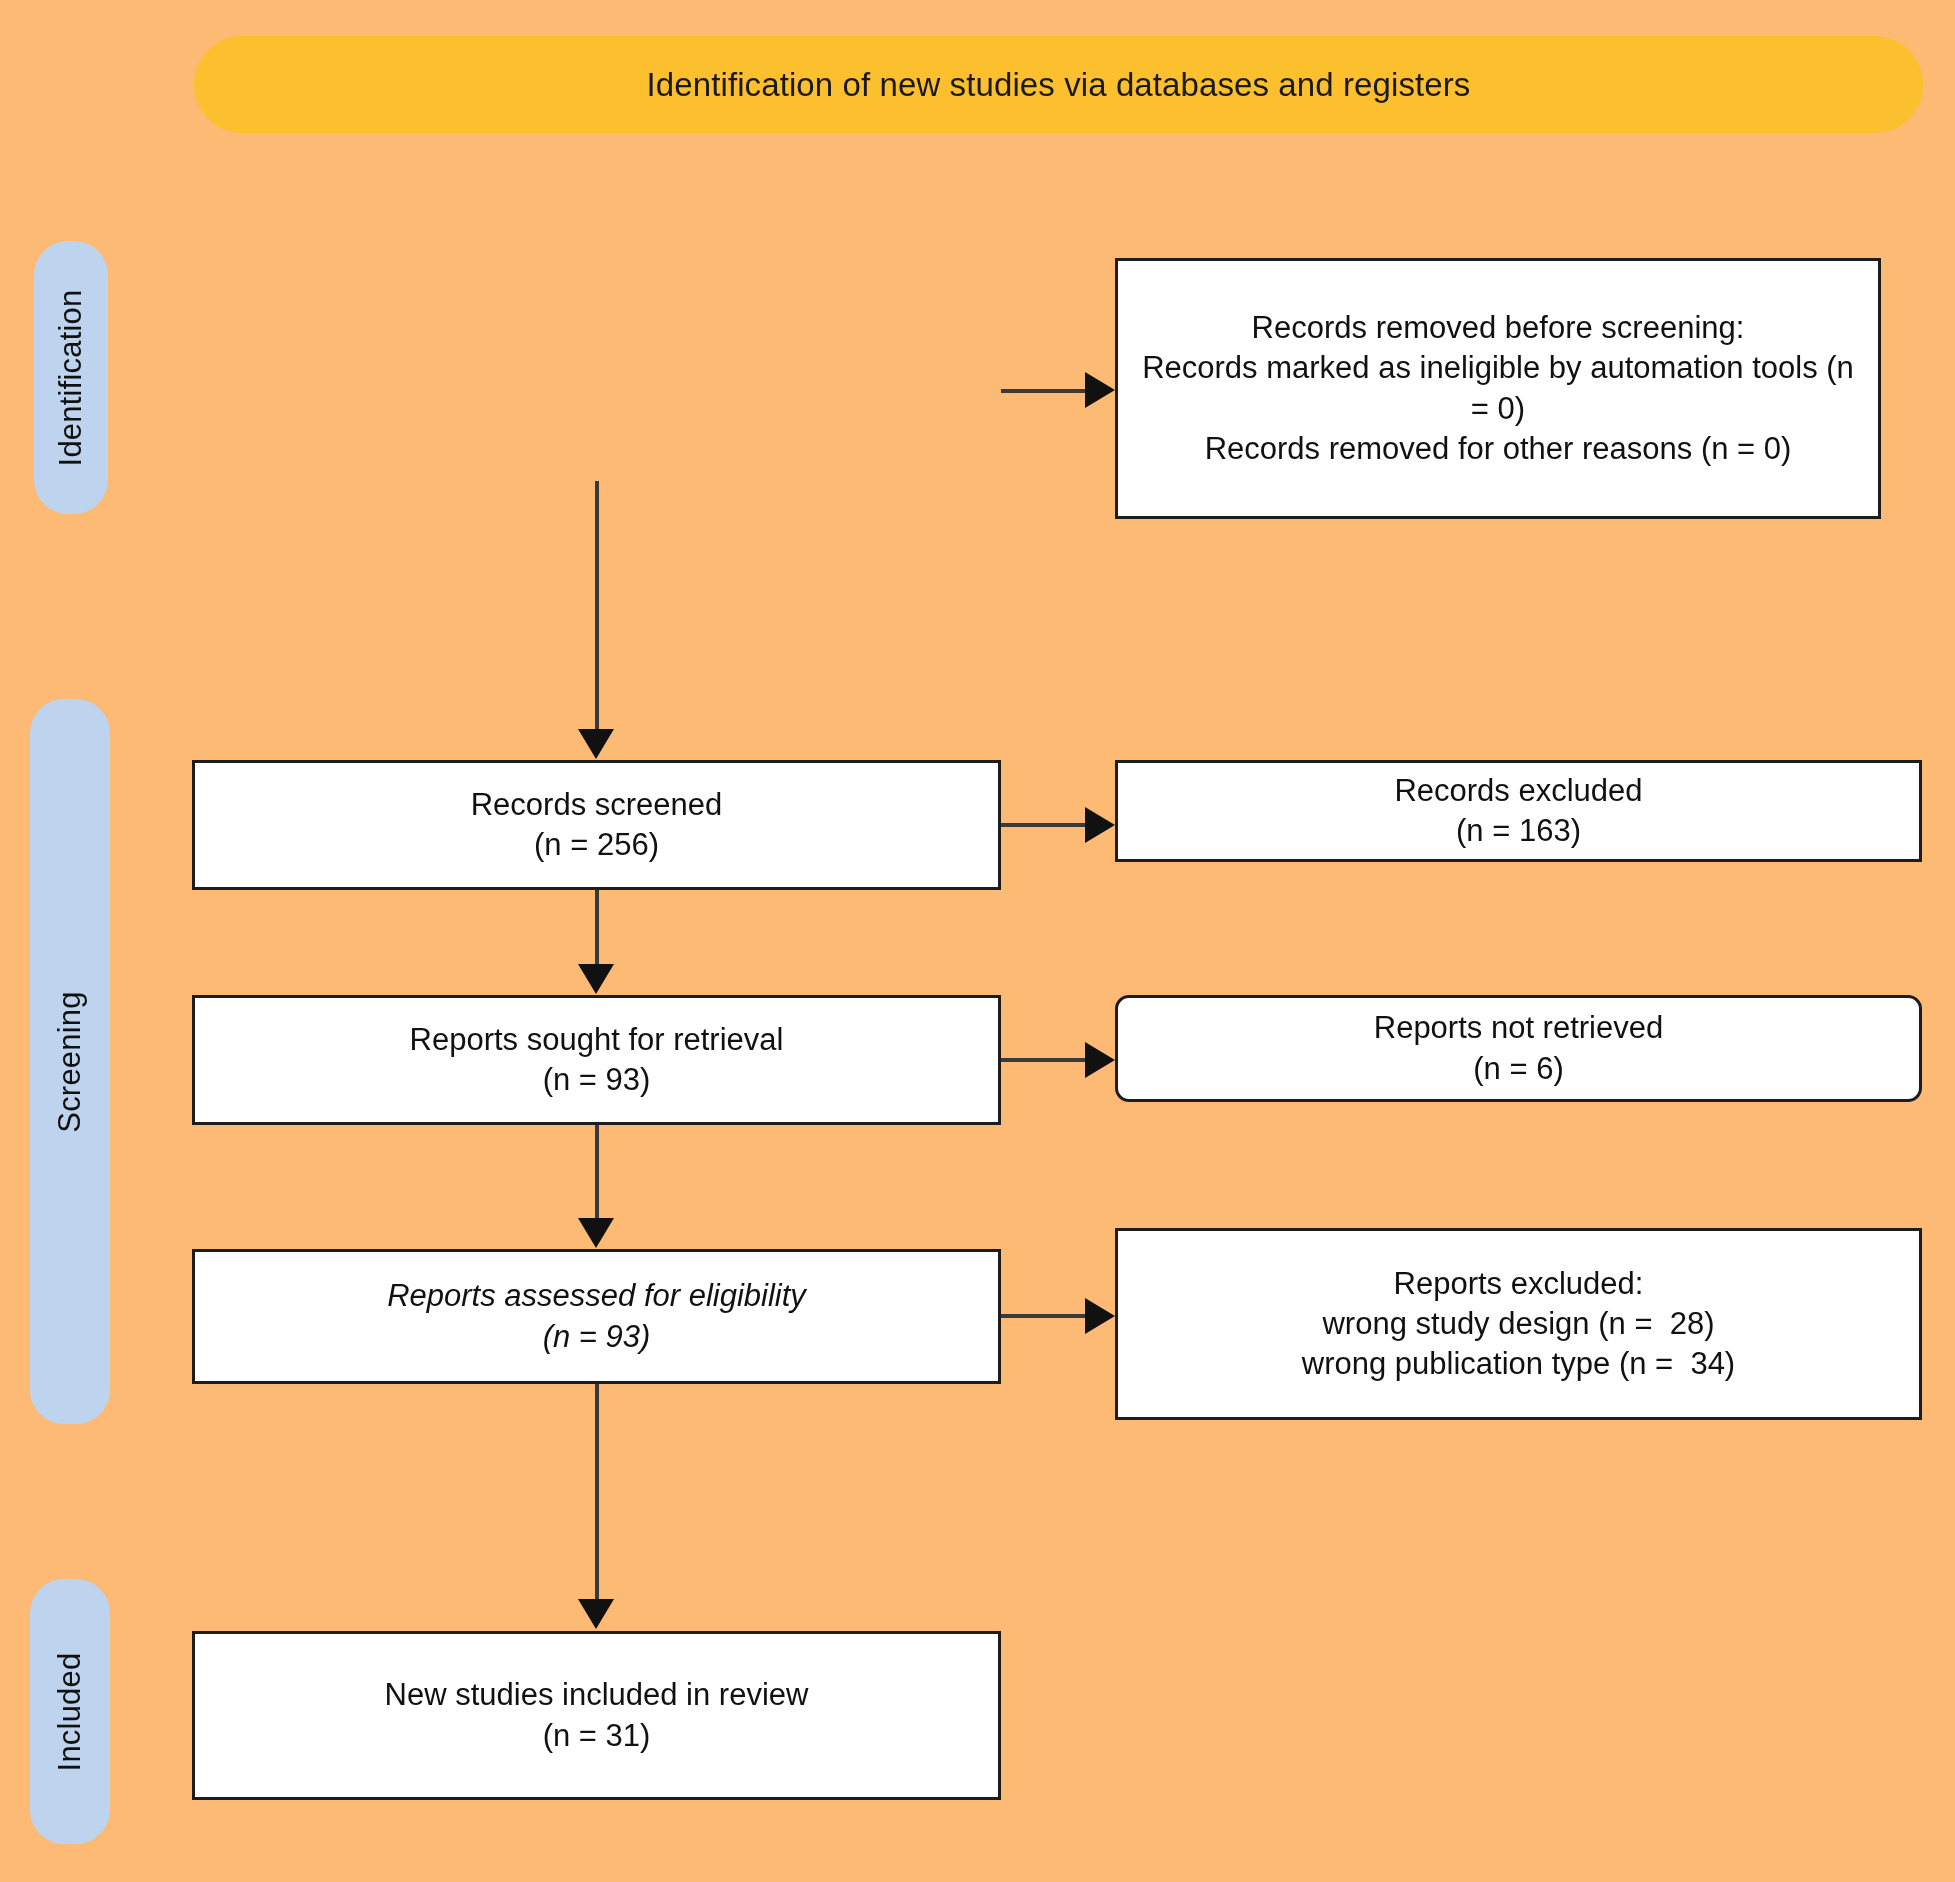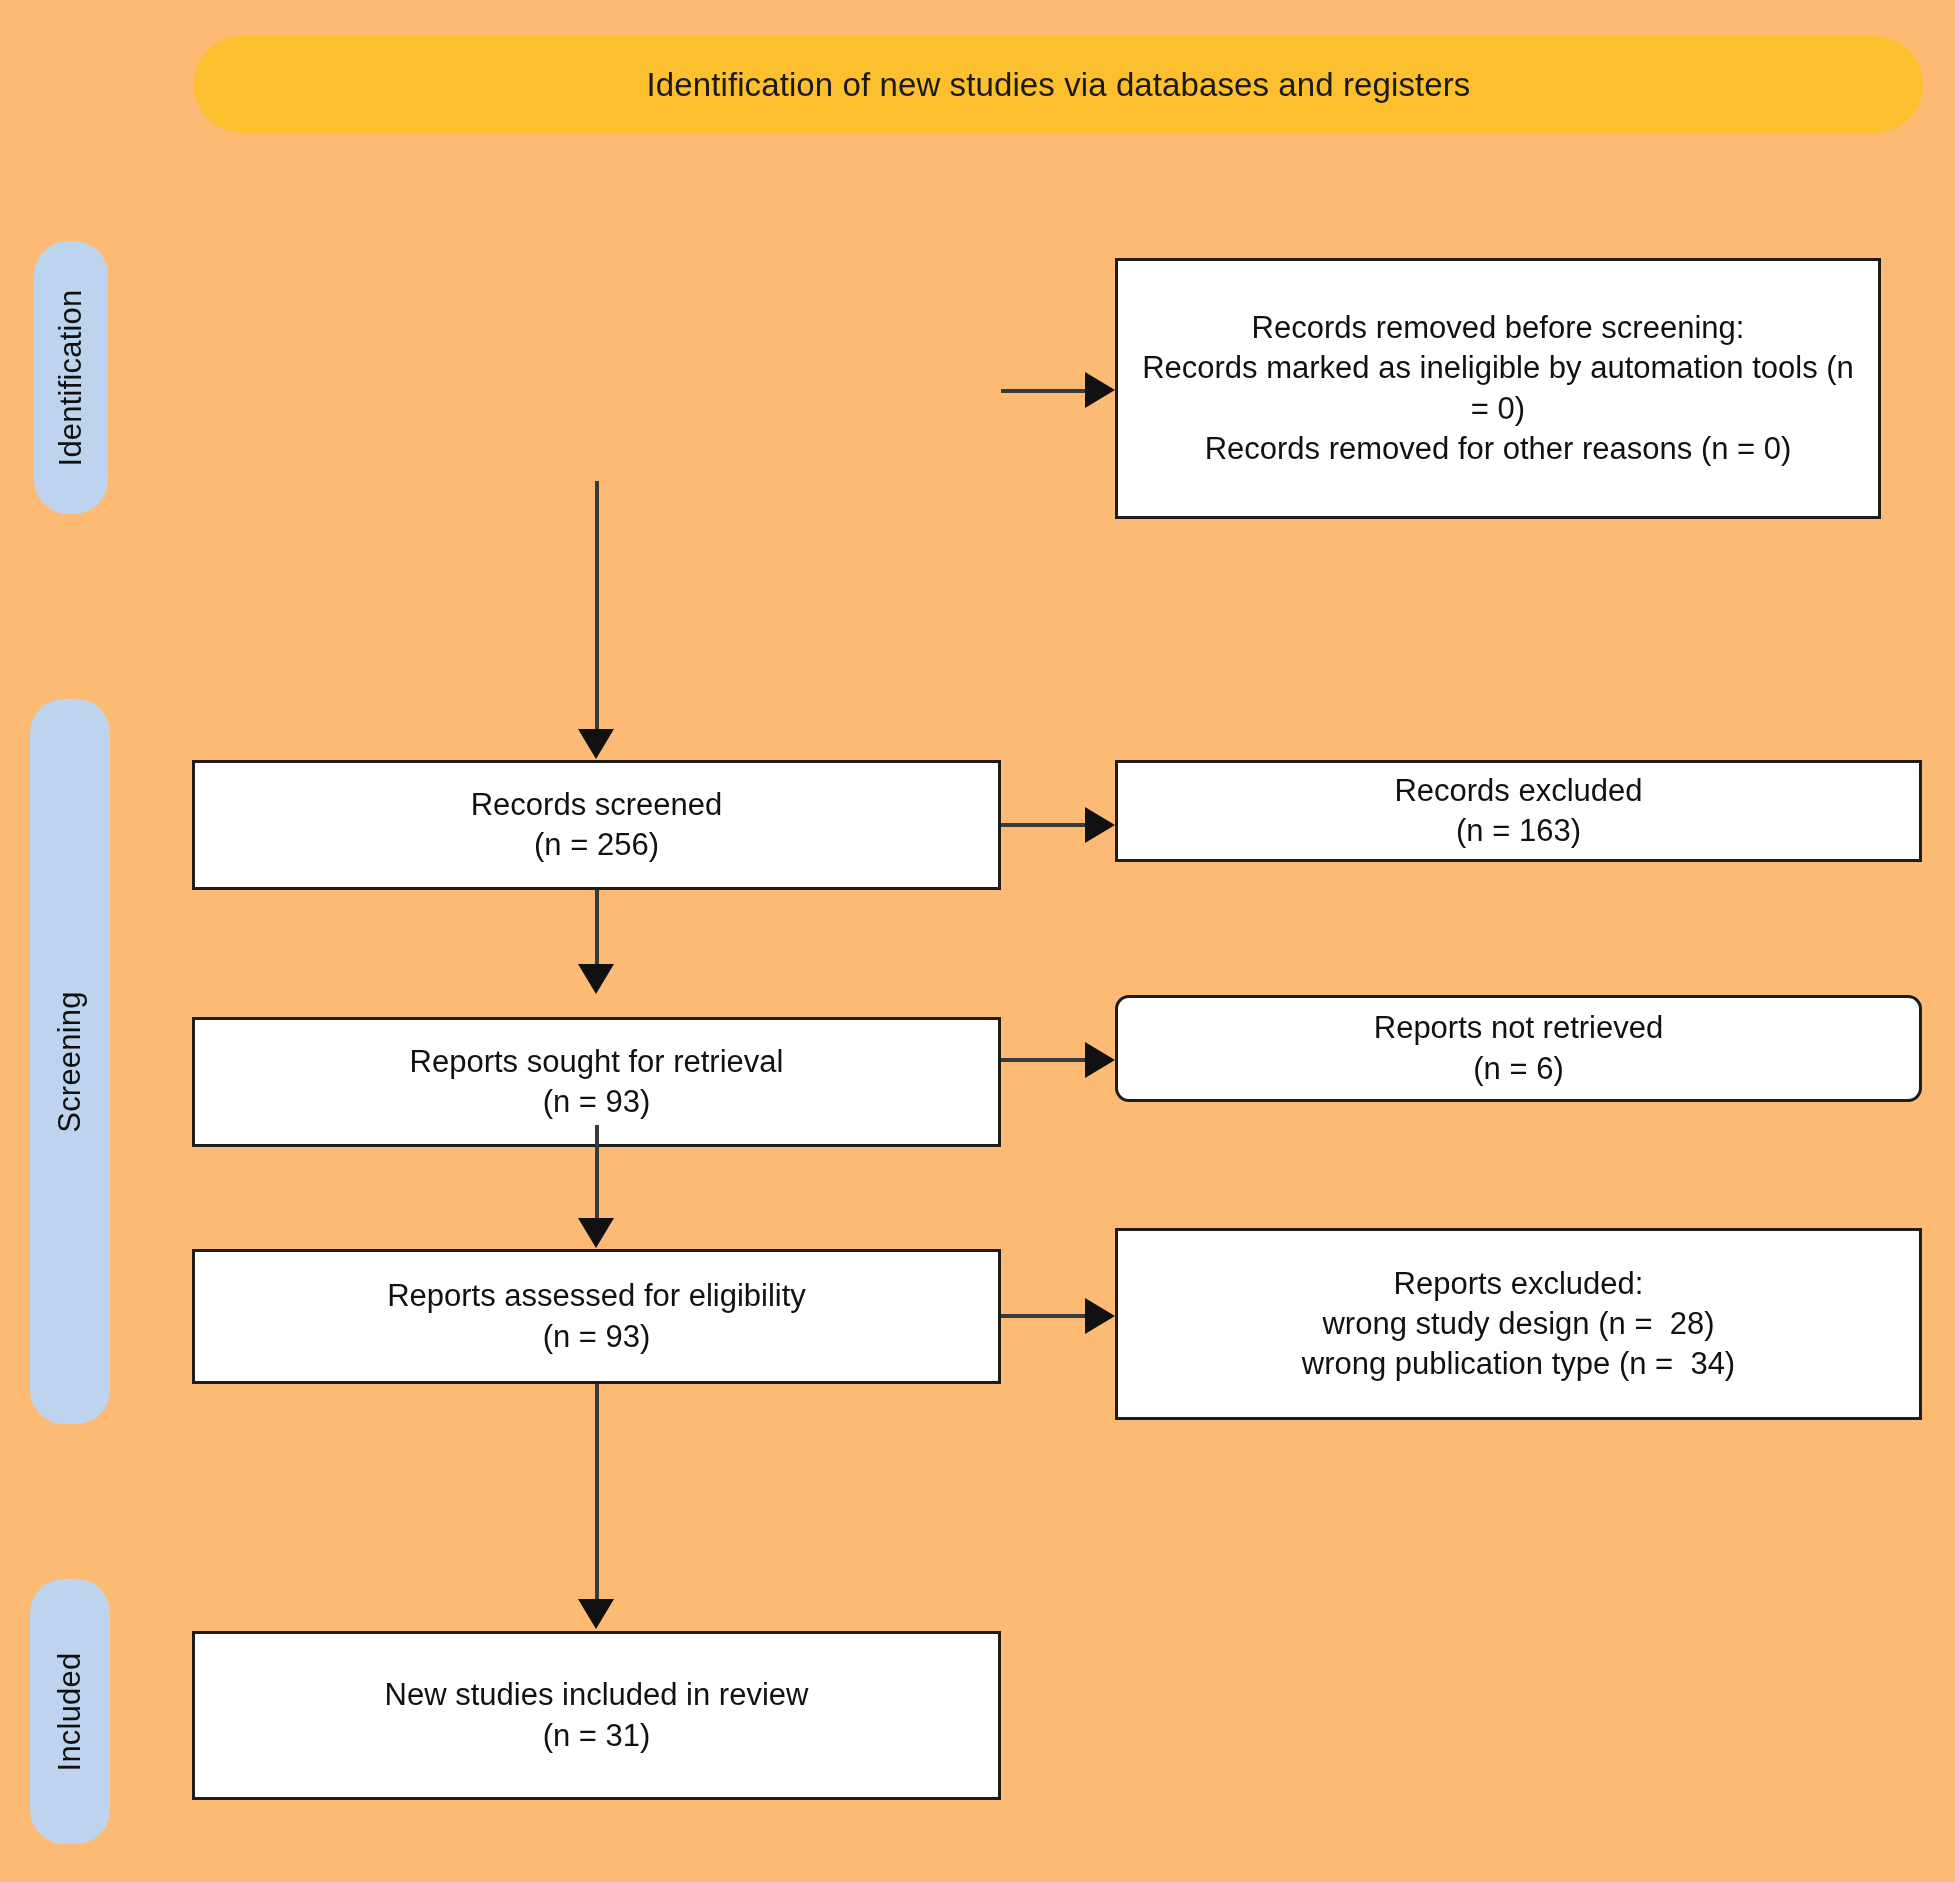--- a/index.html
+++ b/index.html
@@ -77,22 +77,22 @@
     text-align: center;
     white-space: pre;
   }
   .flow-box.wrapline .line {
     white-space: normal;
   }
 
   
   #box-identified        { left: 192px; top: 301px;  width: 809px; height: 179px; }
   #box-screened          { left: 192px; top: 760px; width: 809px; height: 130px; }
-  #box-sought            { left: 192px; top: 995px; width: 809px; height: 130px; margin-top: 22px; }
-  #box-assessed          { left: 192px; top: 1249px; width: 809px; height: 135px; }
+  #box-sought            { left: 192px; top: 995px; width: 809px; height: 130px; }
+  #box-assessed          { left: 192px; top: 1249px; width: 809px; height: 135px; font-style: italic; }
   #box-included          { left: 192px; top: 1631px; width: 809px; height: 169px; }
 
   
   #box-removed           { left: 1115px; top: 258px;  width: 766px; height: 261px; }
   #box-excluded-records  { left: 1115px; top: 760px; width: 807px; height: 102px; }
   #box-not-retrieved     { left: 1115px; top: 995px; width: 807px; height: 107px; border-radius: 14px; }
   #box-reports-excluded  { left: 1115px; top: 1228px; width: 807px; height: 192px; }
 
   
   .conn {

